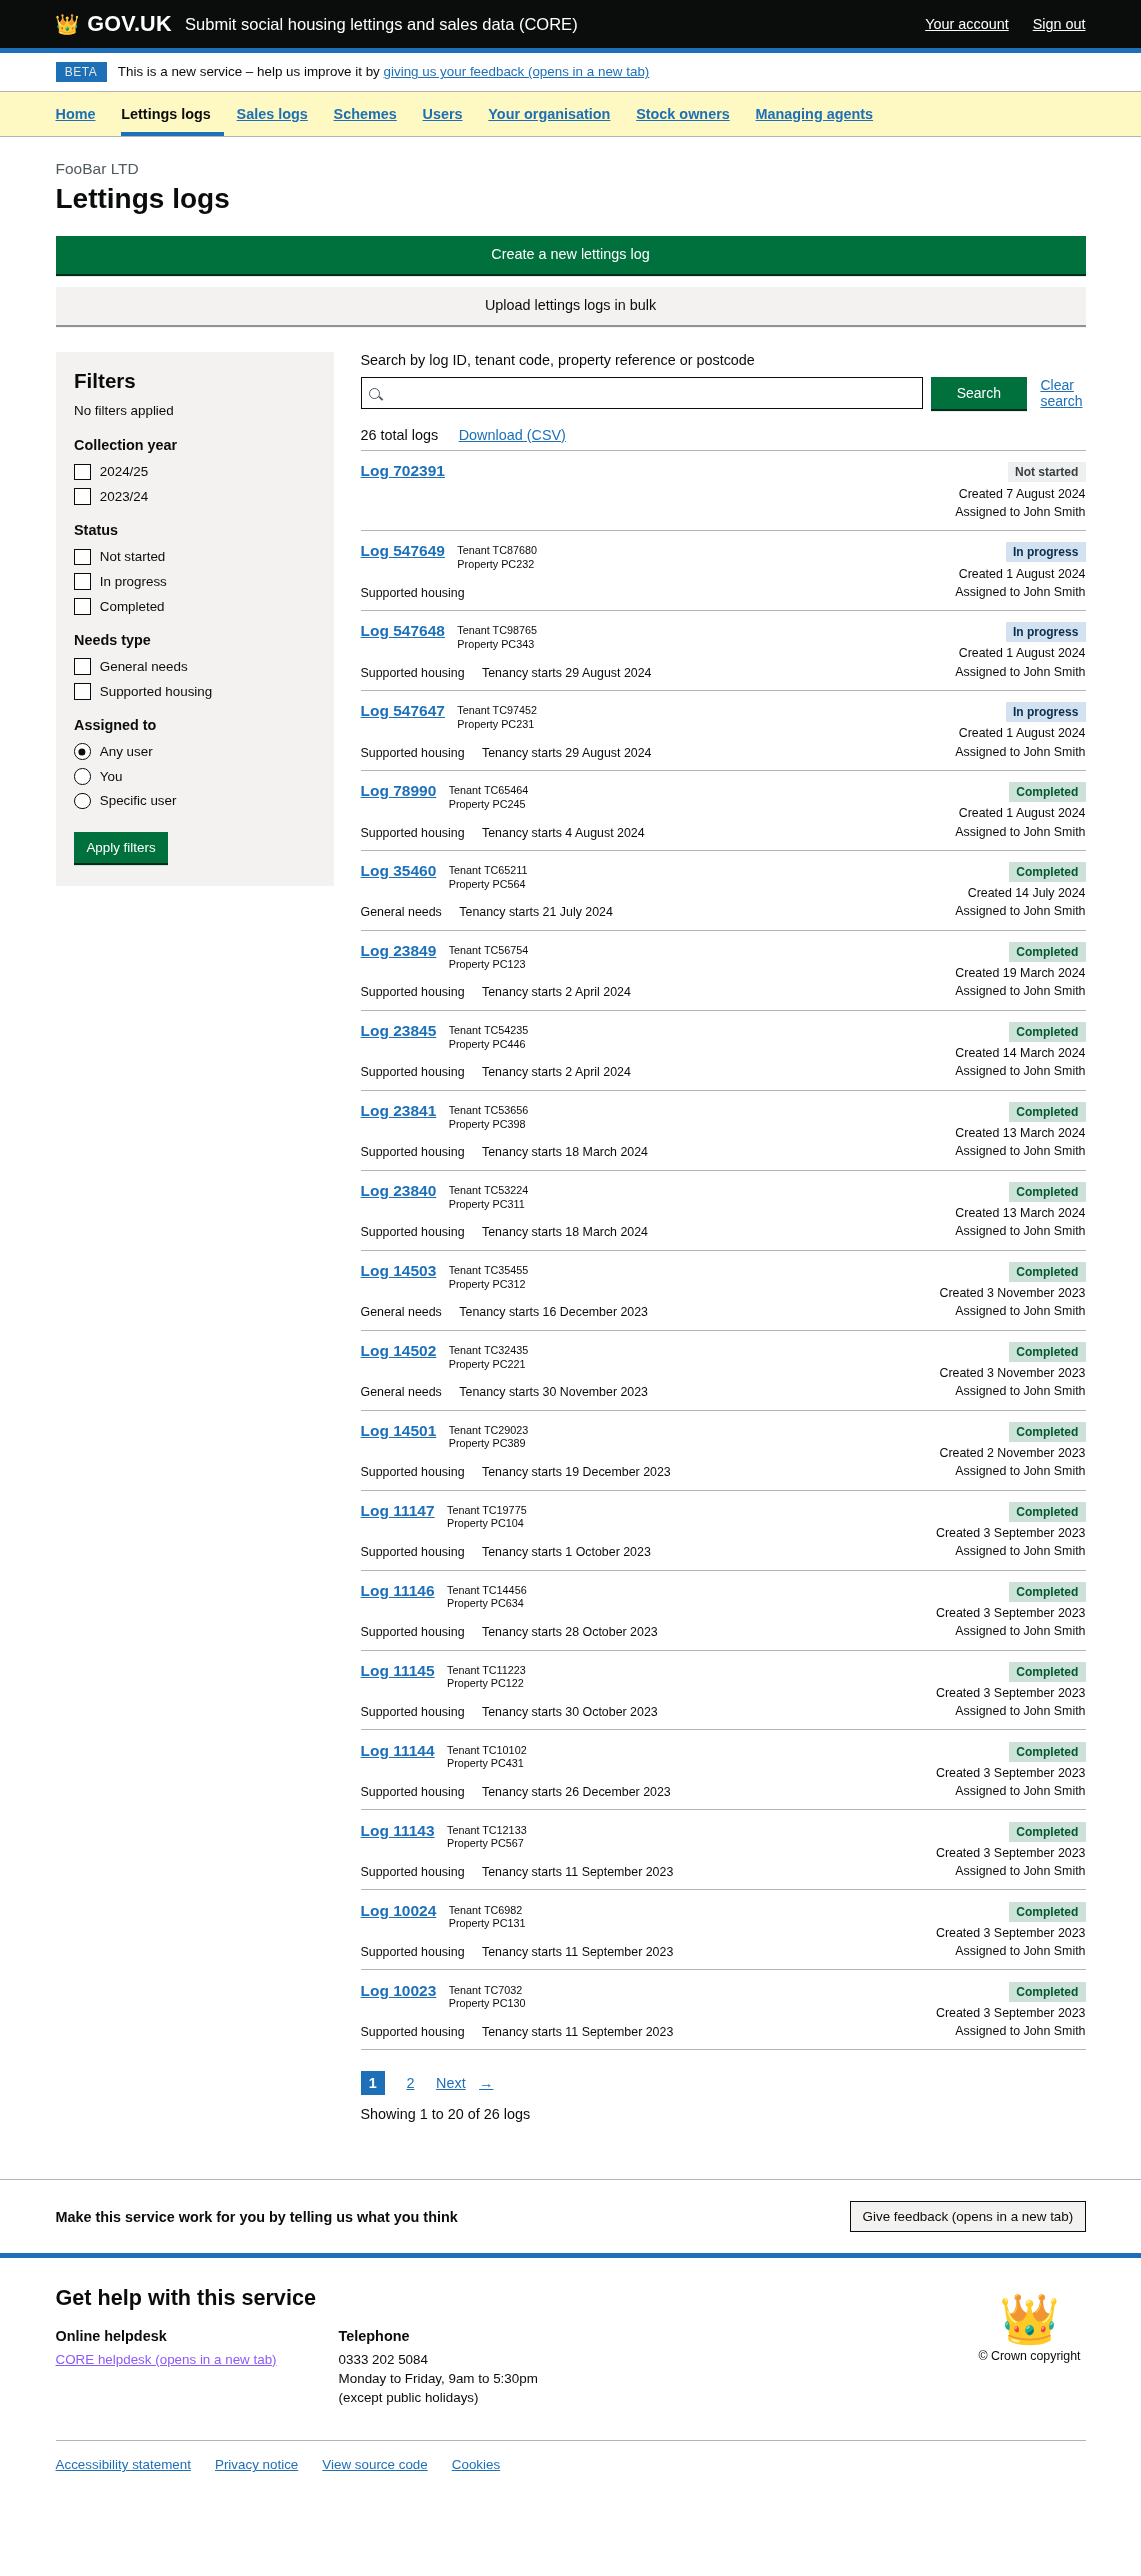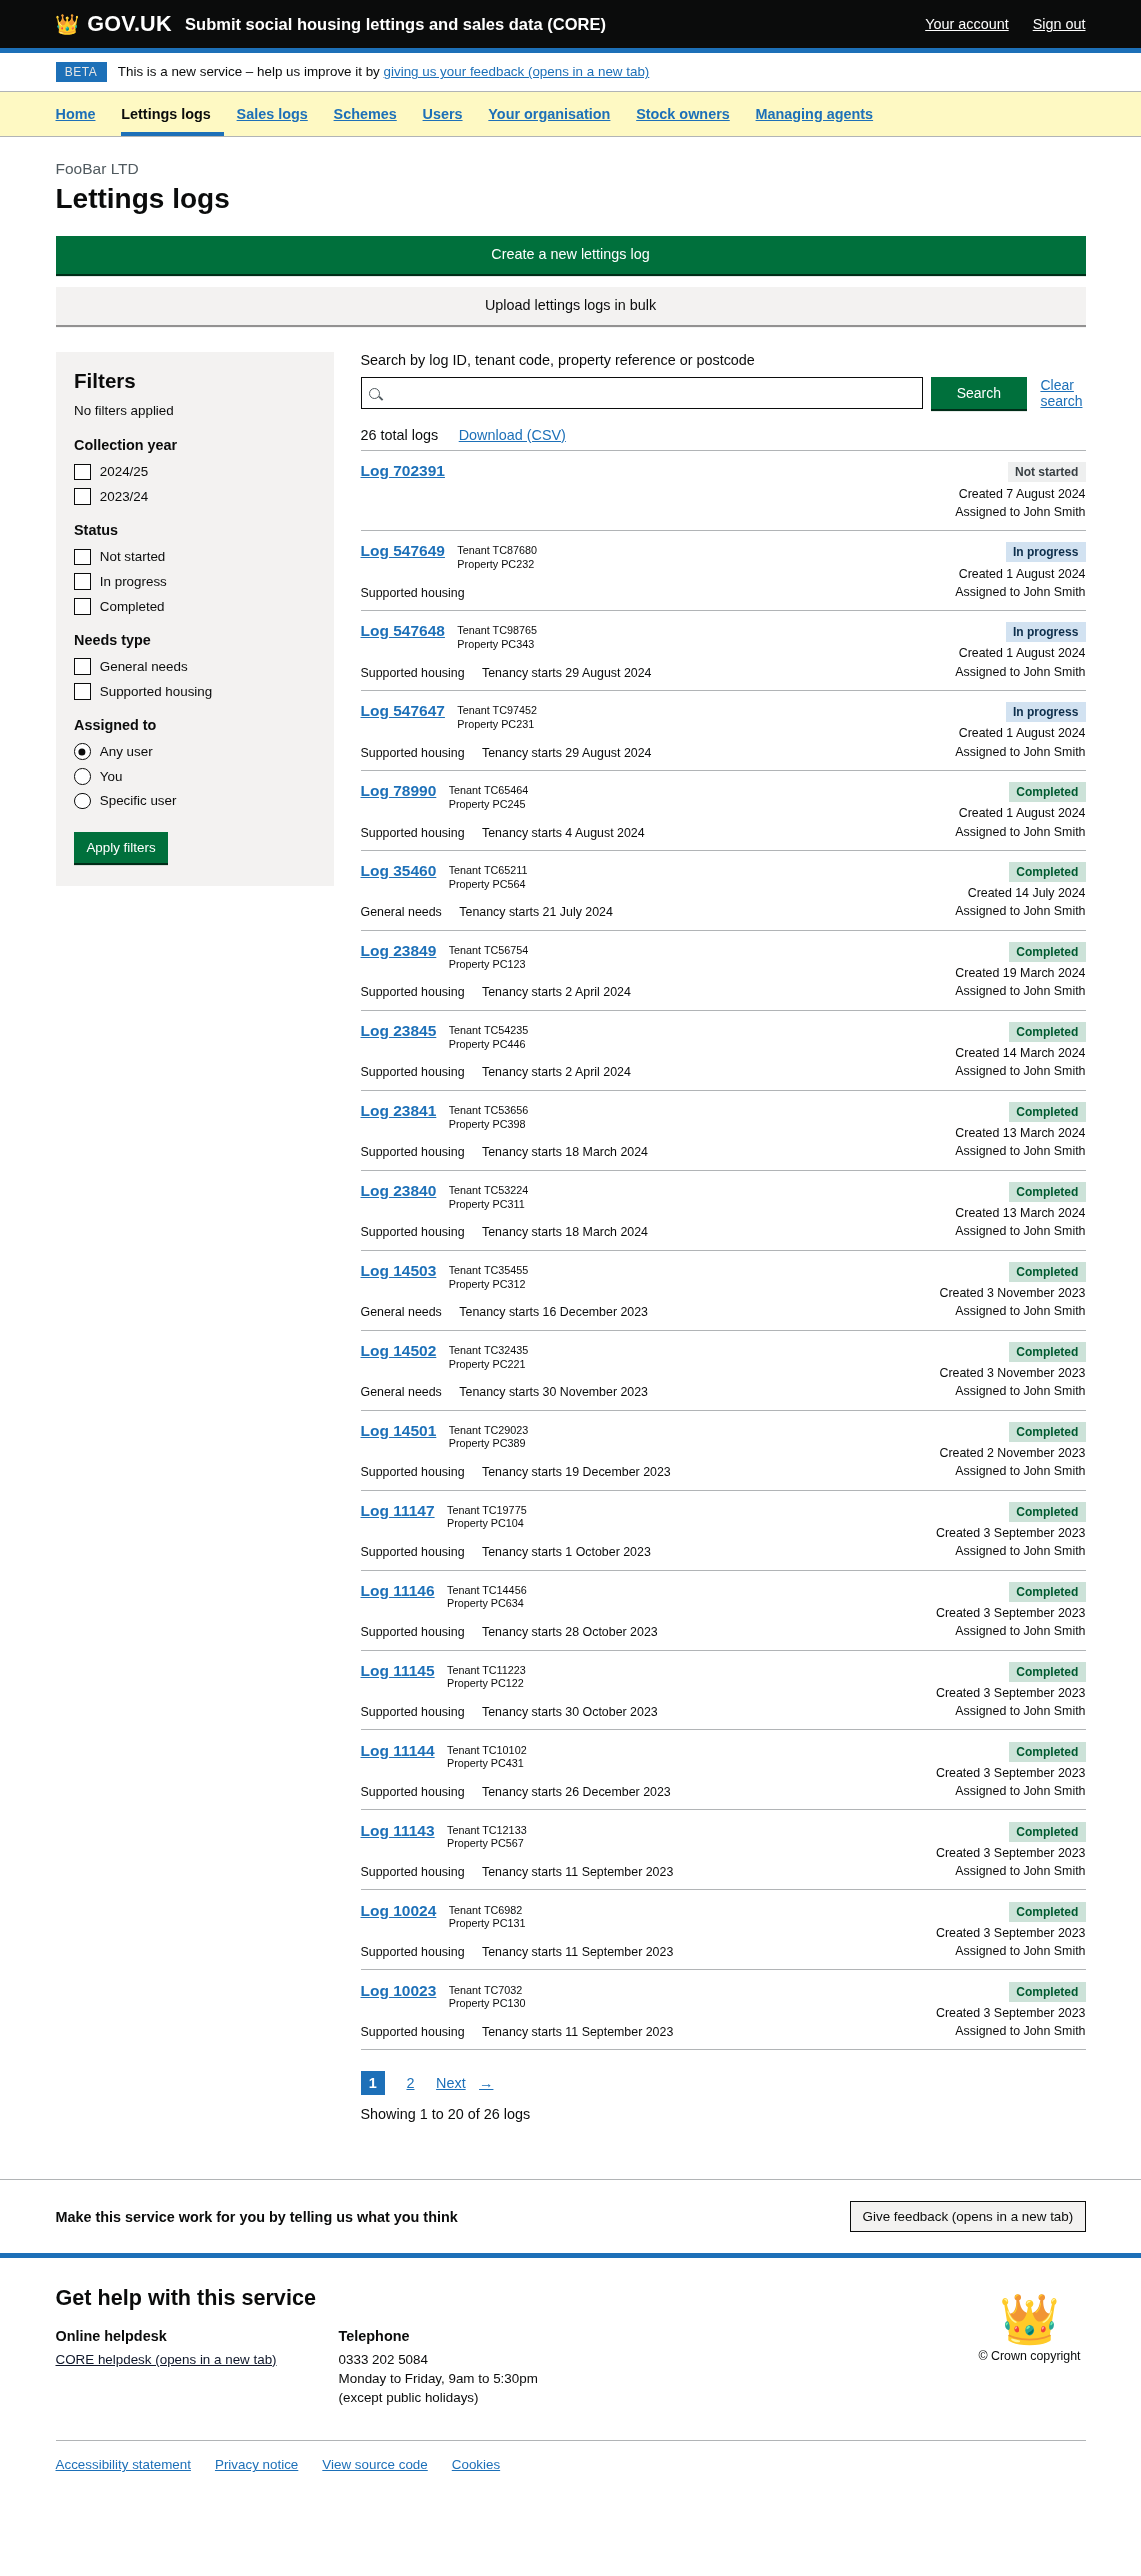--- a/index.html
+++ b/index.html
@@ -31,21 +31,21 @@
     align-items: center;
     gap: 7.2px;
     font-size: 21.6px;
     font-weight: bold;
     letter-spacing: 0.2px;
   }
   .crown-glyph { font-size: 19.6px; line-height: 1; }
   .header-service {
     font-size: 16.5px;
     margin-left: 13.4px;
-    font-weight: bold;
+    font-weight: normal;
   }
   .header-right {
     margin-left: auto;
     display: flex;
     gap: 24px;
     font-size: 14.4px;
   }
   .header-right a { color: #ffffff; text-decoration: underline; }
 
   
@@ -287,21 +287,21 @@
     font-family: inherit;
   }
 
   
   .footer { padding: 27px 0 24px 0; }
   .footer-inner { width: 1082px; margin: 0 auto; padding: 0 26px; position: relative; }
   .footer h2 { font-size: 21.6px; margin: 0 0 17.5px 0; }
   .footer-cols { display: flex; gap: 62px; }
   .footer-col h3 { font-size: 14.4px; margin: 0 0 7.2px 0; }
   .footer-col p, .footer-col a { font-size: 13.4px; margin: 0 0 4.1px 0; display: block; }
-  .footer-col a { color: #0f172a; text-decoration: underline; }
+  .footer-col a { color: #8b5cf6; text-decoration: underline; }
   .footer-links {
     display: flex; gap: 24px; margin-top: 31px;
     border-top: 0.5px solid #b1b4b6; padding-top: 16.5px;
   }
   .footer-links a { color: #1d70b8; text-decoration: underline; font-size: 13.4px; }
   .crown-copyright {
     position: absolute; right: 31px; top: 10.3px;
     text-align: center;
   }
   .crown-art { font-size: 49px; line-height: 1; color: #0b0c0c; }

